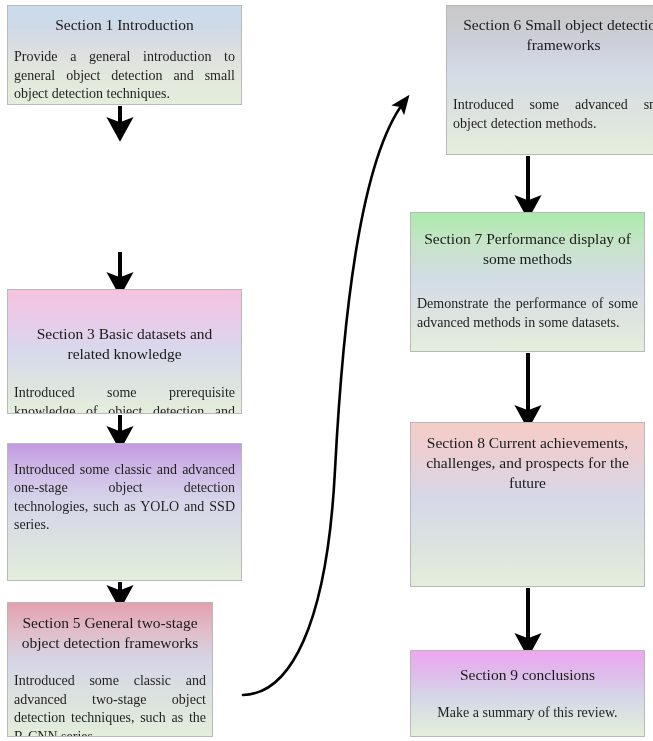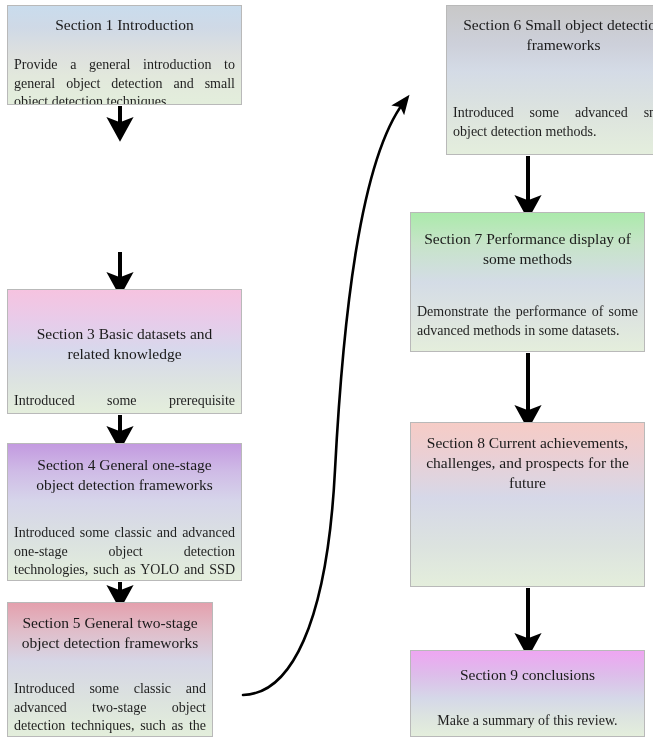--- a/index.html
+++ b/index.html
@@ -29,21 +29,21 @@
     box-sizing: border-box;
     border: 1px solid #b9b9b9;
     overflow: hidden;
   }
 
   .node-title {
     text-align: center;
     font-size: 15.5px;
     line-height: 1.30;
     color: #1a1a1a;
-    padding: 12px 10px;
+    padding: 4px 10px;
   }
 
   .node-body {
     font-size: 14px;
     line-height: 1.32;
     color: #1f1f1f;
     padding: 0 6px;
     text-align: justify;
     text-align-last: left;
   }
@@ -136,21 +136,20 @@
     <div class="node-body">Provide a general introduction to general object detection and small object detection techniques.</div>
   </div>
 
 
   <div class="node grad-s3" id="node-s3">
     <div class="node-title">Section 3  Basic datasets and related knowledge</div>
     <div class="node-body">Introduced some prerequisite knowledge of object detection and small object detection techniques.</div>
   </div>
 
   <div class="node grad-s4" id="node-s4">
-    <div class="node-title">Section 4  General one-stage object detection frameworks</div>
     <div class="node-body">Introduced some classic and advanced one-stage object detection technologies, such as YOLO and SSD series.</div>
   </div>
 
   <div class="node grad-s5" id="node-s5">
     <div class="node-title">Section 5  General two-stage object detection frameworks</div>
     <div class="node-body">Introduced some classic and advanced two-stage object detection techniques, such as the R-CNN series.</div>
   </div>
 
   <div class="node grad-s6" id="node-s6">
     <div class="node-title">Section 6  Small object detection frameworks</div>

